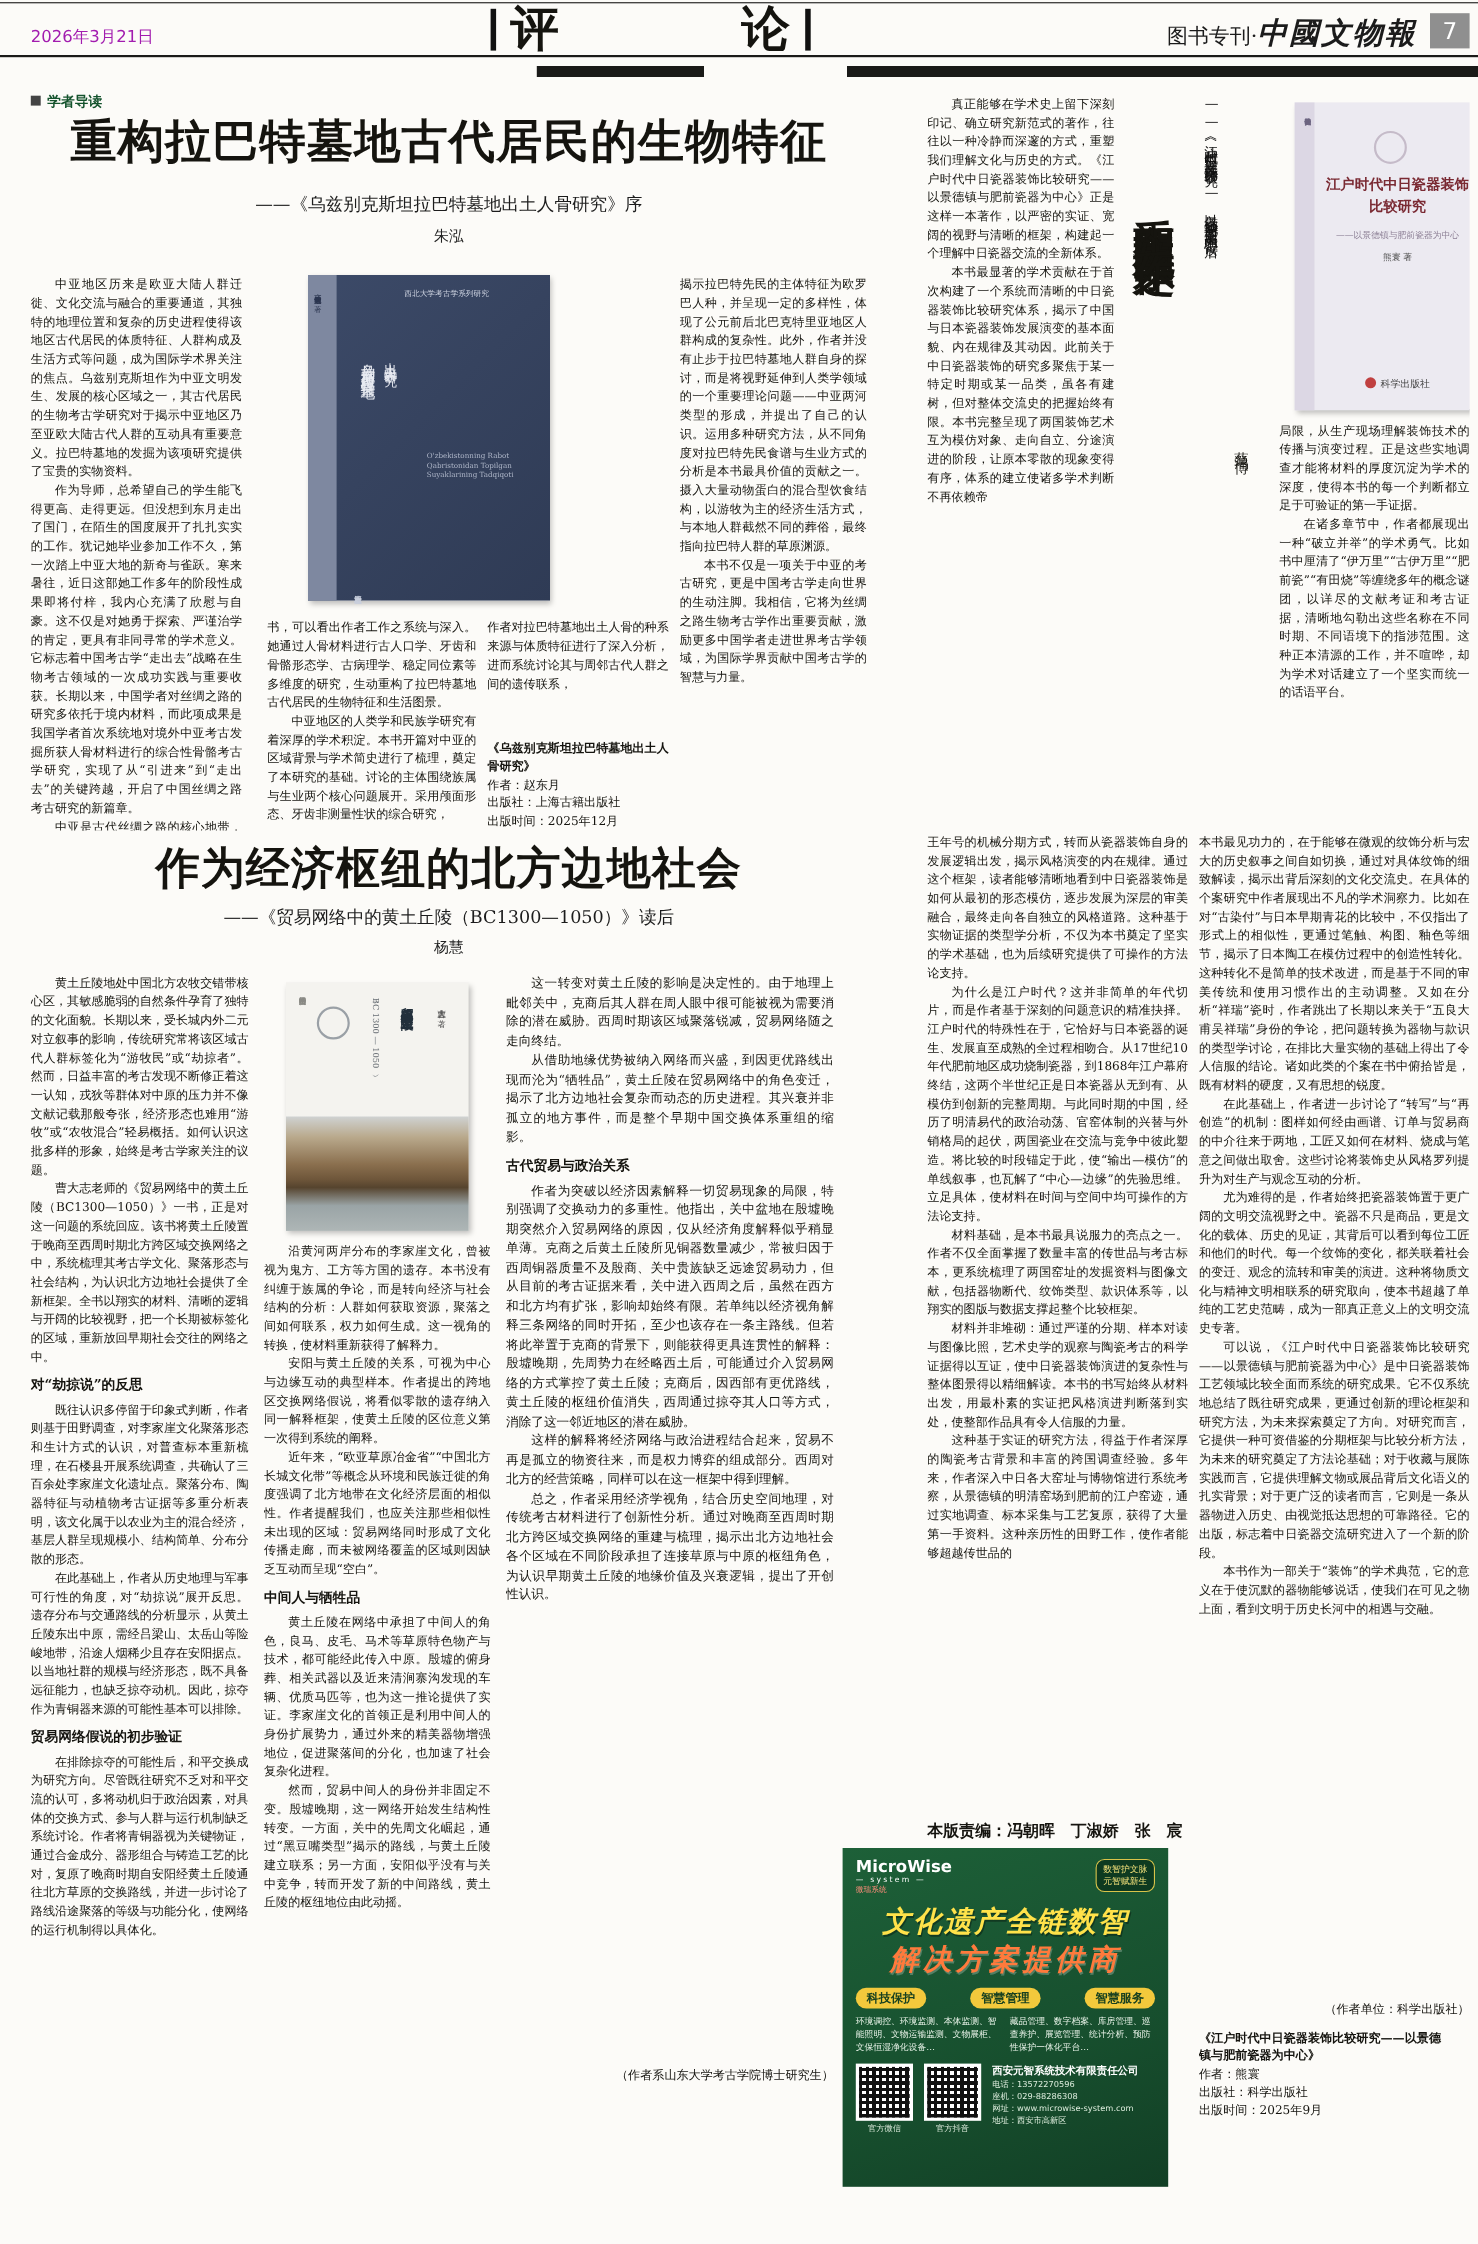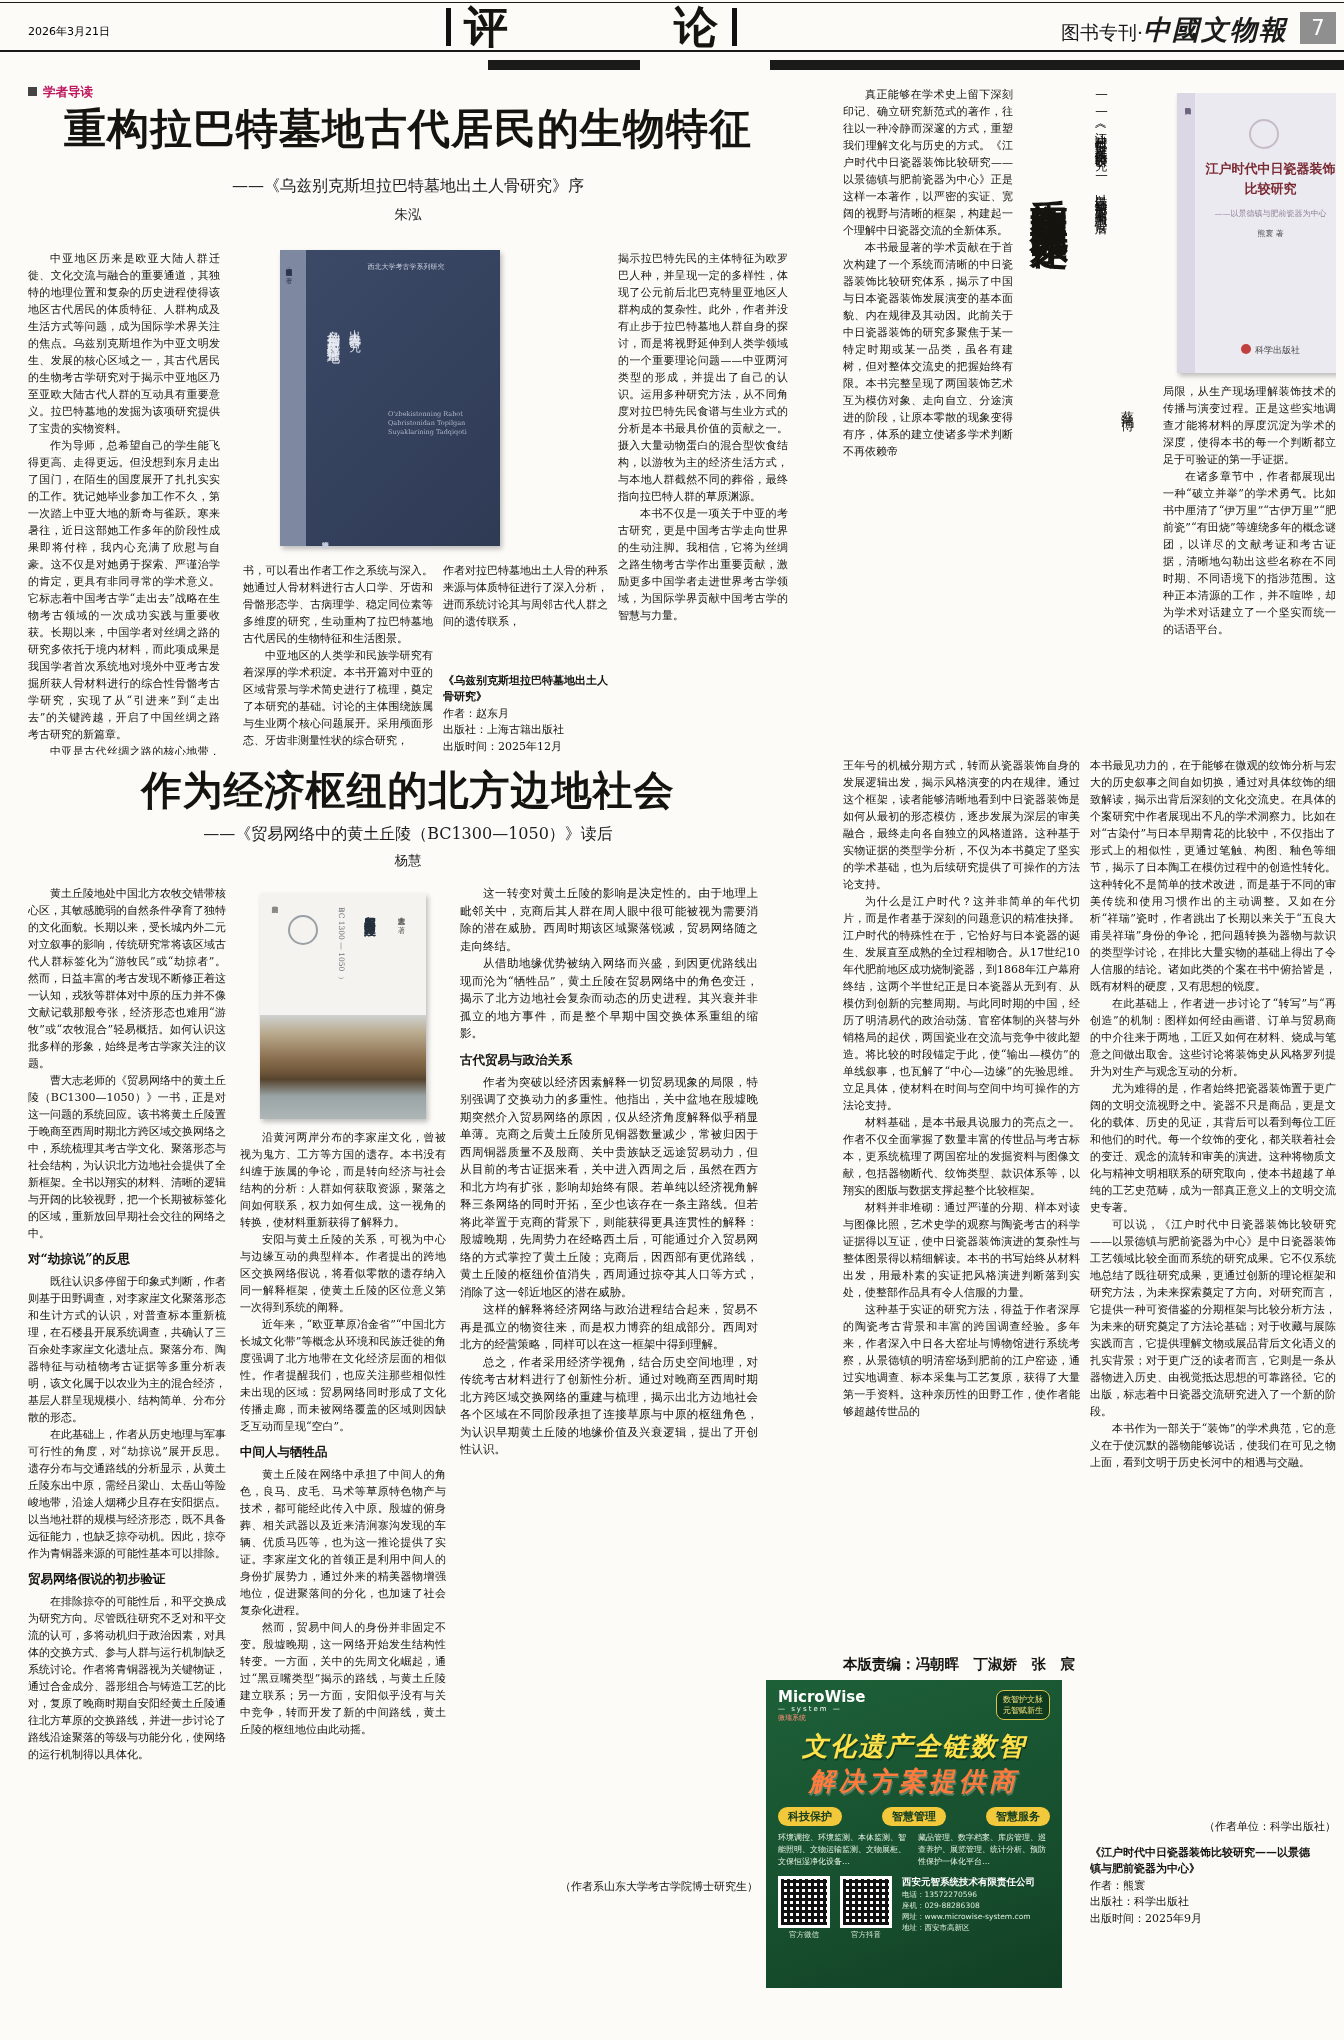--- a/index.html
+++ b/index.html
@@ -1,29 +1,29 @@
 <!DOCTYPE html>
 <html><head>
 <meta charset="utf-8">
 <style>
   html,body{margin:0;padding:0;background:#e9e7e2;}
   #page{position:relative;width:1344px;height:2040px;background:#fcfbf8;margin:0 auto;overflow:hidden;
         font-family:"DejaVu Serif","Liberation Serif",serif;color:#15140f;}
   .abs{position:absolute;}
   .hairline{background:#1a1a18;}
   
-  .date{font-size:11px;font-family:"DejaVu Sans","Liberation Sans",sans-serif;color:#000000;}
+  .date{font-size:15px;font-family:"DejaVu Sans","Liberation Sans",sans-serif;color:#a21caf;}
   .banner-char{font-size:44px;font-weight:bold;letter-spacing:0;line-height:1;}
   .banner-bar{width:5px;background:#111;}
   .masthead{font-size:19px;color:#1b1b1b;white-space:nowrap;}
   .masthead b{font-size:27px;font-style:italic;font-weight:bold;letter-spacing:2px;}
   .pagebadge{background:#8f8f8f;color:#fff;font-size:21px;text-align:center;line-height:32px;
              font-family:"DejaVu Sans","Liberation Sans",sans-serif;}
   
-  .kicker{font-size:12.5px;font-weight:bold;color:#be185d;}
+  .kicker{font-size:12.5px;font-weight:bold;color:#14532d;}
   .kicker .sq{display:inline-block;width:9px;height:9px;background:#444;margin-right:6px;}
   .headline1{font-size:42px;font-weight:bold;text-align:center;letter-spacing:1px;line-height:1.1;}
   .headline2{font-size:40px;font-weight:bold;text-align:center;letter-spacing:1px;line-height:1.1;}
   .subtitle{font-size:16px;text-align:center;color:#1c1c1c;}
   .byline{font-size:13.5px;text-align:center;color:#222;}
   .col{overflow:hidden;font-size:11px;line-height:17px;text-align:justify;}
   .col p{margin:0;text-indent:2em;}
   .col p.noind{text-indent:0;}
   .col h4{margin:9px 0 7px;font-size:12.5px;line-height:15px;text-indent:0;}
   .padtop{padding-top:312px;box-sizing:border-box;}

